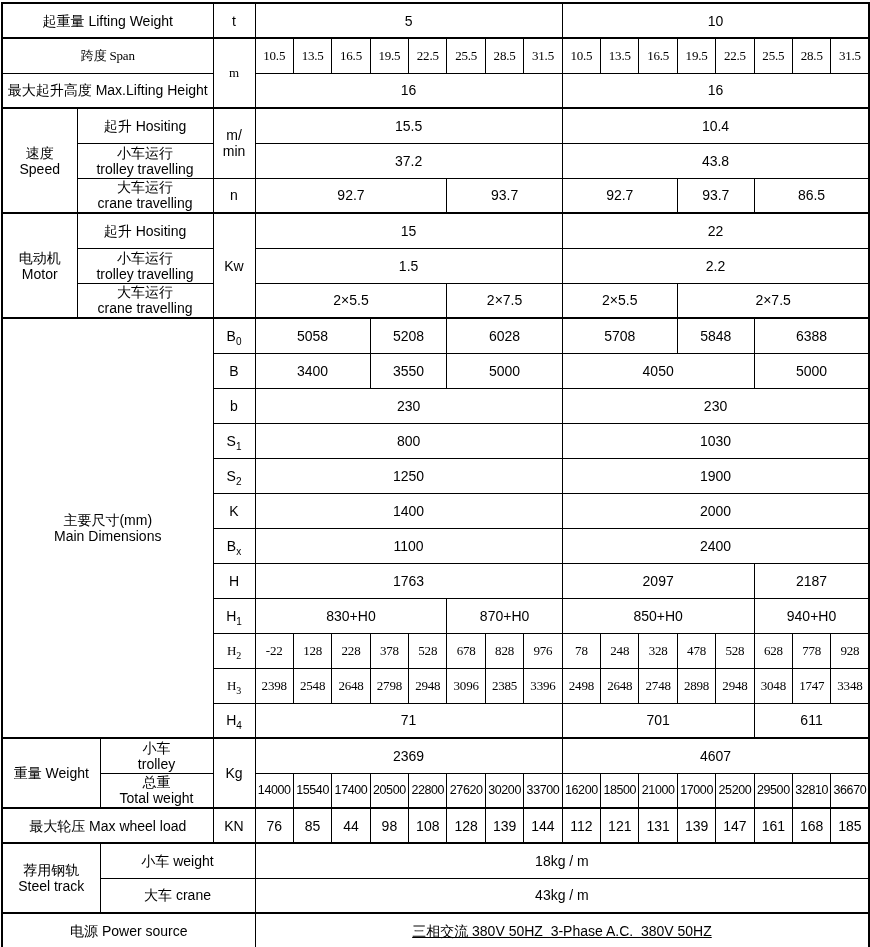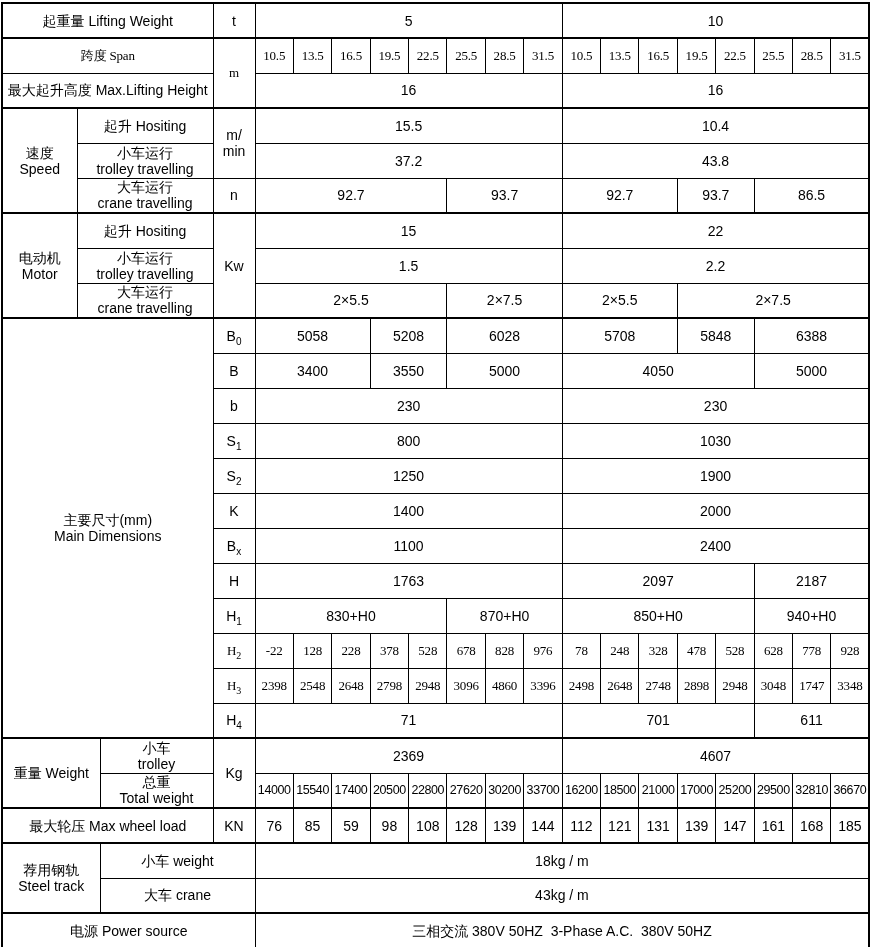--- a/index.html
+++ b/index.html
@@ -7,21 +7,21 @@
   table{border-collapse:collapse;table-layout:fixed;width:868px;height:943px;margin:2px 0 0 1px;
         border:2.5px solid #000;}
   td{border:1.5px solid #000;text-align:center;vertical-align:middle;padding:0;
      font-size:14px;line-height:16px;overflow:hidden;}
   tr{height:35px;}
   tr.sec > td{border-top-width:2.5px;}
   .l{display:block;}
   .small td,.small{font-size:13px;letter-spacing:-0.2px;font-family:Liberation Serif, serif;}
   .tw{font-size:12.5px;letter-spacing:-0.4px;}
   sub{font-size:10px;line-height:0;}
-  .pre{white-space:pre-wrap;}
+  .pre{white-space:pre-wrap;text-decoration:underline;}
   .cA{width:75px}.cB{width:23px}.cC{width:113px}.cD{width:42px}.cN{width:38.4px}
 </style>
 </head>
 <body>
 
 <table>
   <colgroup>
     <col class="cA">
       <col class="cB">
       <col class="cC">
@@ -220,21 +220,21 @@
   </tr>
 
   <tr class="small">
     <td><span>H</span><sub>3</sub></td>
     <td class="tw">2398</td>
     <td class="tw">2548</td>
     <td class="tw">2648</td>
     <td class="tw">2798</td>
     <td class="tw">2948</td>
     <td class="tw">3096</td>
-    <td class="tw">4860</td>
+    <td class="tw">2385</td>
     <td class="tw">3396</td>
     <td class="tw">2498</td>
     <td class="tw">2648</td>
     <td class="tw">2748</td>
     <td class="tw">2898</td>
     <td class="tw">2948</td>
     <td class="tw">3048</td>
     <td class="tw">1747</td>
     <td class="tw">3348</td>
   </tr>
@@ -278,21 +278,21 @@
     <td class="tw">29500</td>
     <td class="tw">32810</td>
     <td class="tw">36670</td>
   </tr>
 
   <tr class="sec">
     <td colspan="3">最大轮压 Max wheel load</td>
     <td>KN</td>
     <td>76</td>
     <td>85</td>
-    <td>59</td>
+    <td>44</td>
     <td>98</td>
     <td>108</td>
     <td>128</td>
     <td>139</td>
     <td>144</td>
     <td>112</td>
     <td>121</td>
     <td>131</td>
     <td>139</td>
     <td>147</td>

